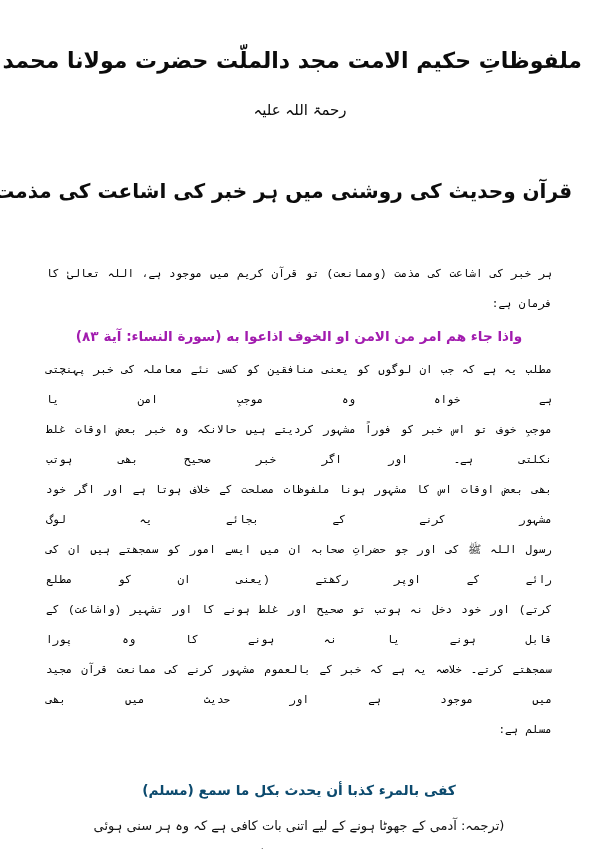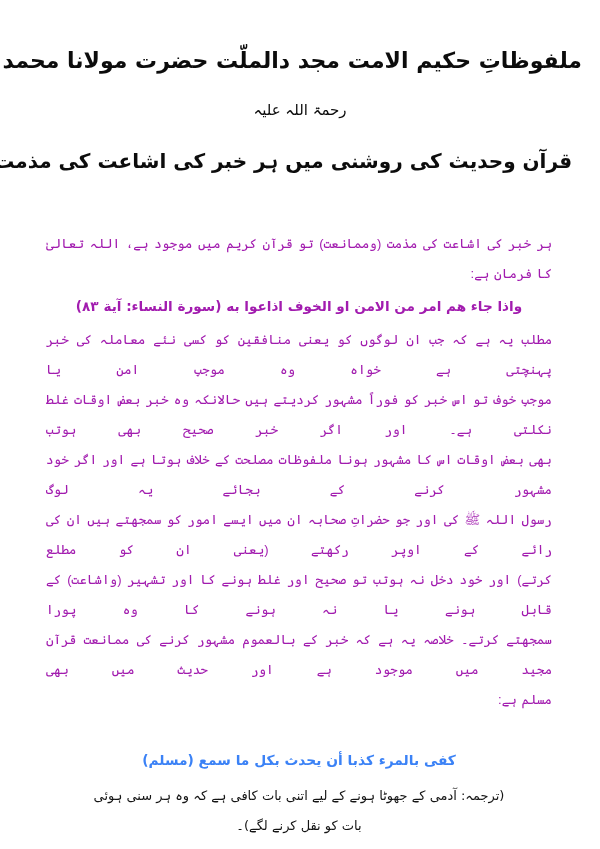--- a/index.html
+++ b/index.html
@@ -47,36 +47,36 @@
     margin-top: 24px;
   }
 
   
   .article-heading {
     text-align: center;
     font-family: "DejaVu Sans", sans-serif;
     font-size: 20px;
     font-weight: bold;
     color: #0c0c0c;
-    margin-top: 26px;
+    margin-top: 56px;
     padding: 0 28px;
     line-height: 1.6;
     white-space: nowrap;
   }
 
   
   .body-block {
     margin-top: 52px;
     padding: 0 48px 0 46px;
   }
   .para {
-    font-family: Liberation Sans, sans-serif;
-    font-size: 13px;
+    font-family: Liberation Mono, monospace;
+    font-size: 11px;
     line-height: 30px;
-    color: #a21caf;
+    color: #000000;
     text-align: justify;
     text-align-last: justify;
     word-spacing: 1px;
   }
   .line {
     display: block;
     text-align: justify;
     text-align-last: justify;
   }
   .line.last {
@@ -96,21 +96,21 @@
 
   .hadith-block {
     margin-top: 30px;
     padding: 0 40px;
   }
   .hadith {
     font-family: "DejaVu Sans", sans-serif;
     font-size: 13.8px;
     font-weight: bold;
     text-align: center;
-    color: #3b82f6;
+    color: #0c4a6e;
     line-height: 30px;
     letter-spacing: 0.4px;
   }
   .translation {
     font-family: "DejaVu Sans", sans-serif;
     font-size: 13px;
     text-align: center;
     color: #141414;
     line-height: 30px;
     margin-top: 6px;

